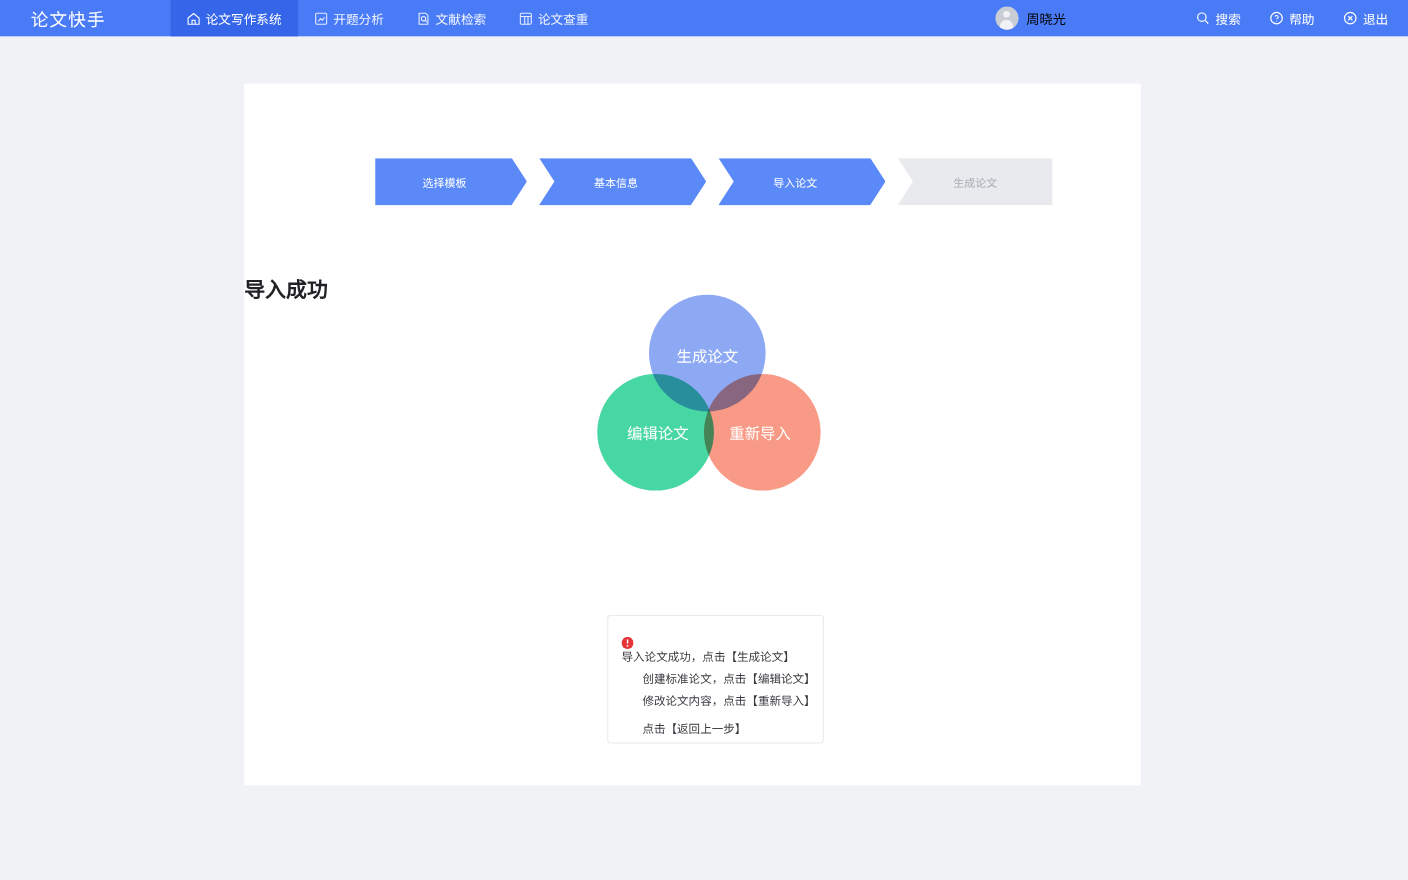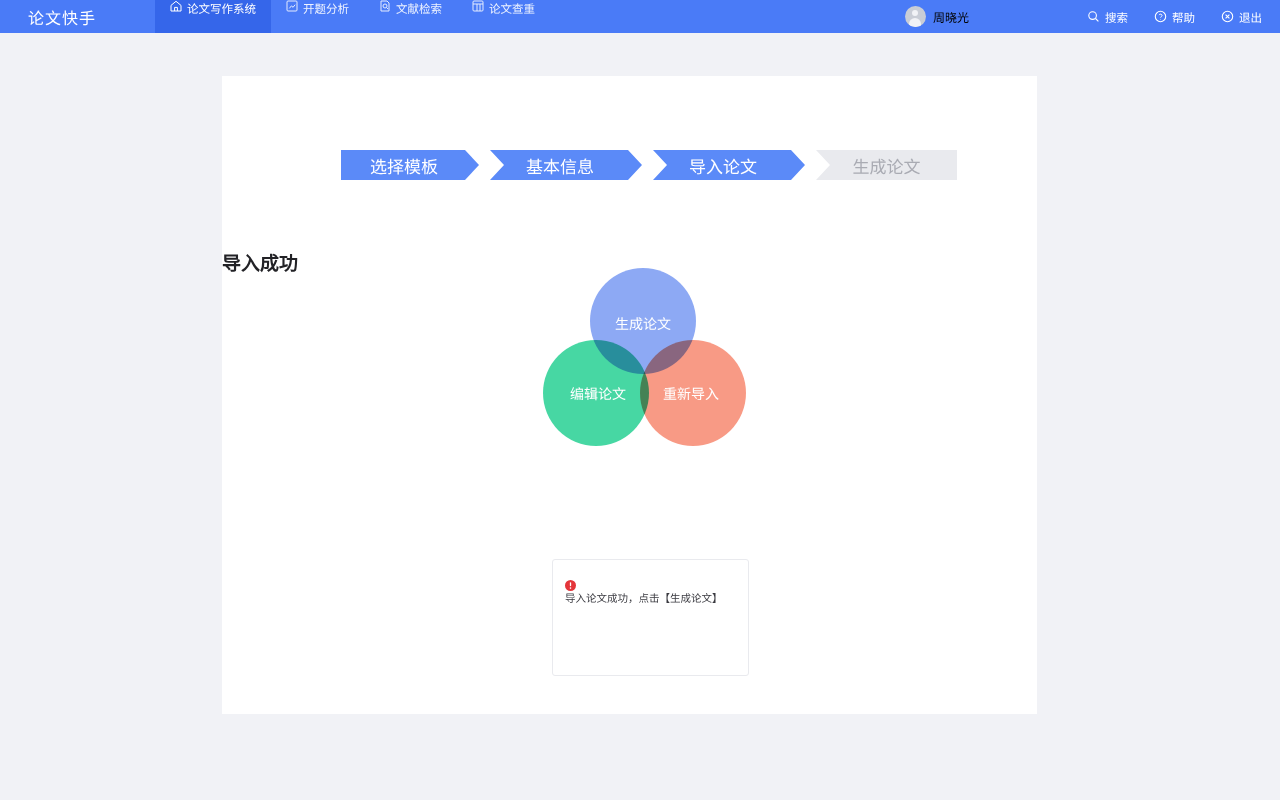--- a/index.html
+++ b/index.html
@@ -18,21 +18,21 @@
     background: #4a7bf7;
     display: flex; align-items: stretch;
   }
   .logo {
     width: 155px; height: 33px;
     display: flex; align-items: center; padding-left: 28px;
     color: #ffffff; font-size: 16px; letter-spacing: 1px;
   }
   .nav { display: flex; align-items: stretch; height: 33px; }
   .nav-item {
-    display: flex; gap: 5px;
+    display: flex; align-items: center; gap: 5px;
     padding: 0 15px; height: 33px;
     color: #eef3ff; font-size: 11.5px; white-space: nowrap;
     cursor: pointer;
   }
   .nav-item.active { background: #3566ea; color: #ffffff; }
   .nav-ico { width: 12px; height: 12px; display: block; flex: none; }
   .nav-ico svg { display: block; }
 
   .header-right {
     margin-left: auto; display: flex; align-items: center;
@@ -67,23 +67,23 @@
     width: 815px; height: 638px;
     background: #ffffff;
   }
 
   
   .steps {
     position: absolute; left: 119px; top: 74px;
     display: flex; align-items: center; height: 30px;
   }
   .step {
-    position: relative; height: 30px;
+    position: relative; height: 43px;
     display: flex; align-items: center; justify-content: center;
-    font-size: 17px; color: #ffffff;
+    font-size: 10px; color: #ffffff;
     background: #5b8af8;
     margin-right: 11px;
     cursor: pointer;
   }
   .step-0 { width: 138px; padding-right: 12px; clip-path: polygon(0 0, calc(100% - 14px) 0, 100% 50%, calc(100% - 14px) 100%, 0 100%); }
   .step-mid { width: 152px; padding-right: 12px; clip-path: polygon(0 0, calc(100% - 14px) 0, 100% 50%, calc(100% - 14px) 100%, 0 100%, 14px 50%); }
   .step-last {
     width: 141px; background: #e9eaee; color: #a9abb3; margin-right: 0;
     clip-path: polygon(0 0, 100% 0, 100% 100%, 0 100%, 14px 50%);
   }
@@ -253,16 +253,21 @@
       <div class="info-first">
         <span class="warn-ico">
           <svg viewBox="0 0 11 11" width="11" height="11">
             <circle cx="5.5" cy="5.5" r="5.5" fill="#e4353a"></circle>
             <rect x="4.85" y="2.2" width="1.3" height="4" rx="0.6" fill="#ffffff"></rect>
             <circle cx="5.5" cy="8.1" r="0.8" fill="#ffffff"></circle>
           </svg>
         </span>
         <span class="info-line">导入论文成功，点击【生成论文】</span>
       </div>
+      <div class="info-rest">
+        <div class="info-line">创建标准论文，点击【编辑论文】</div>
+        <div class="info-line">修改论文内容，点击【重新导入】</div>
+        <div class="info-line info-gap">点击【返回上一步】</div>
+      </div>
     </div>
 
   </div>
 </div>
 
 </body></html>

